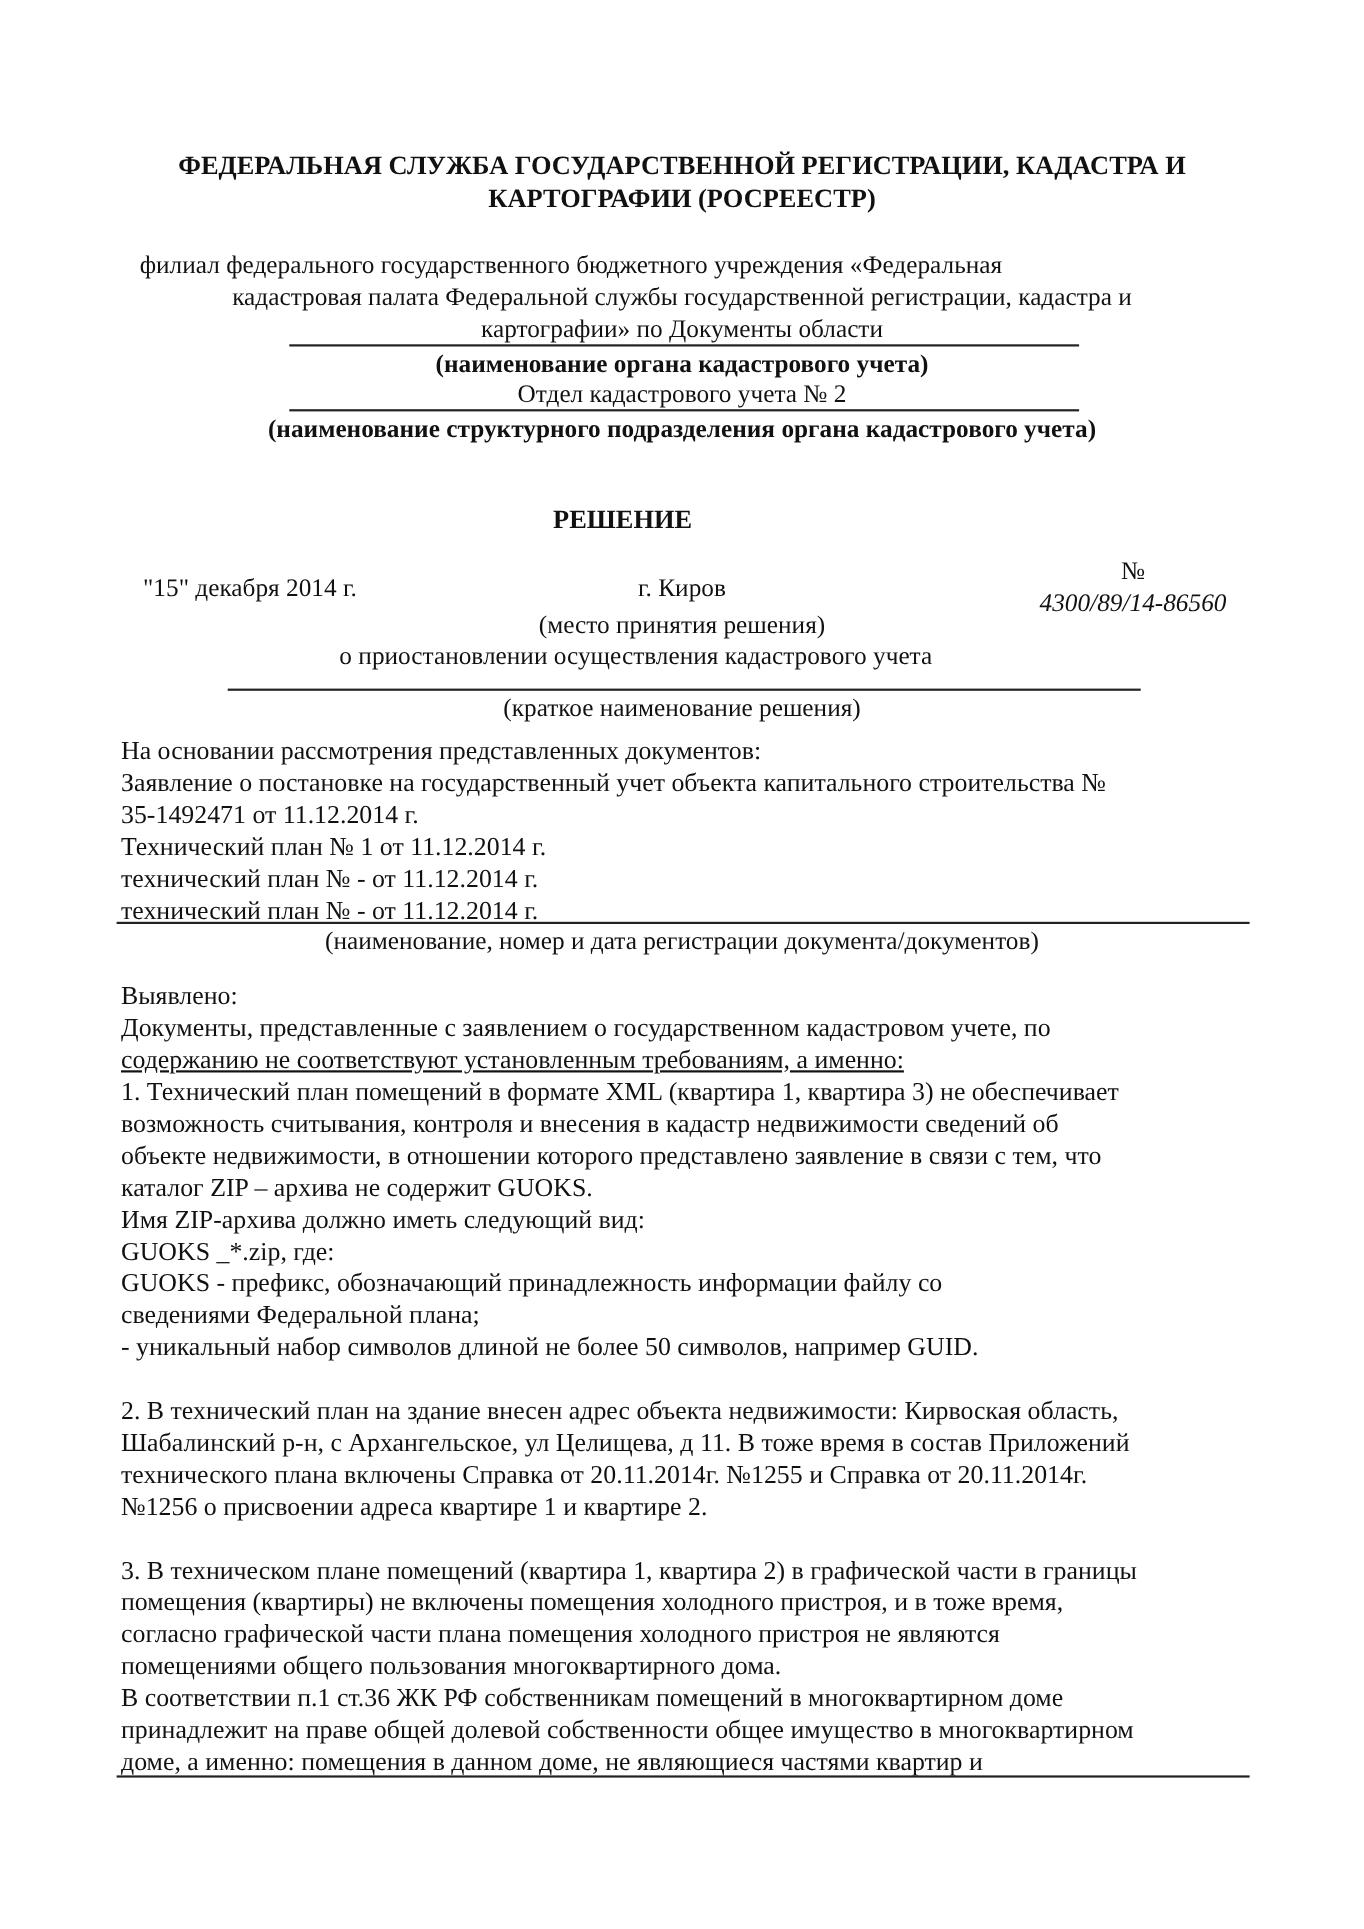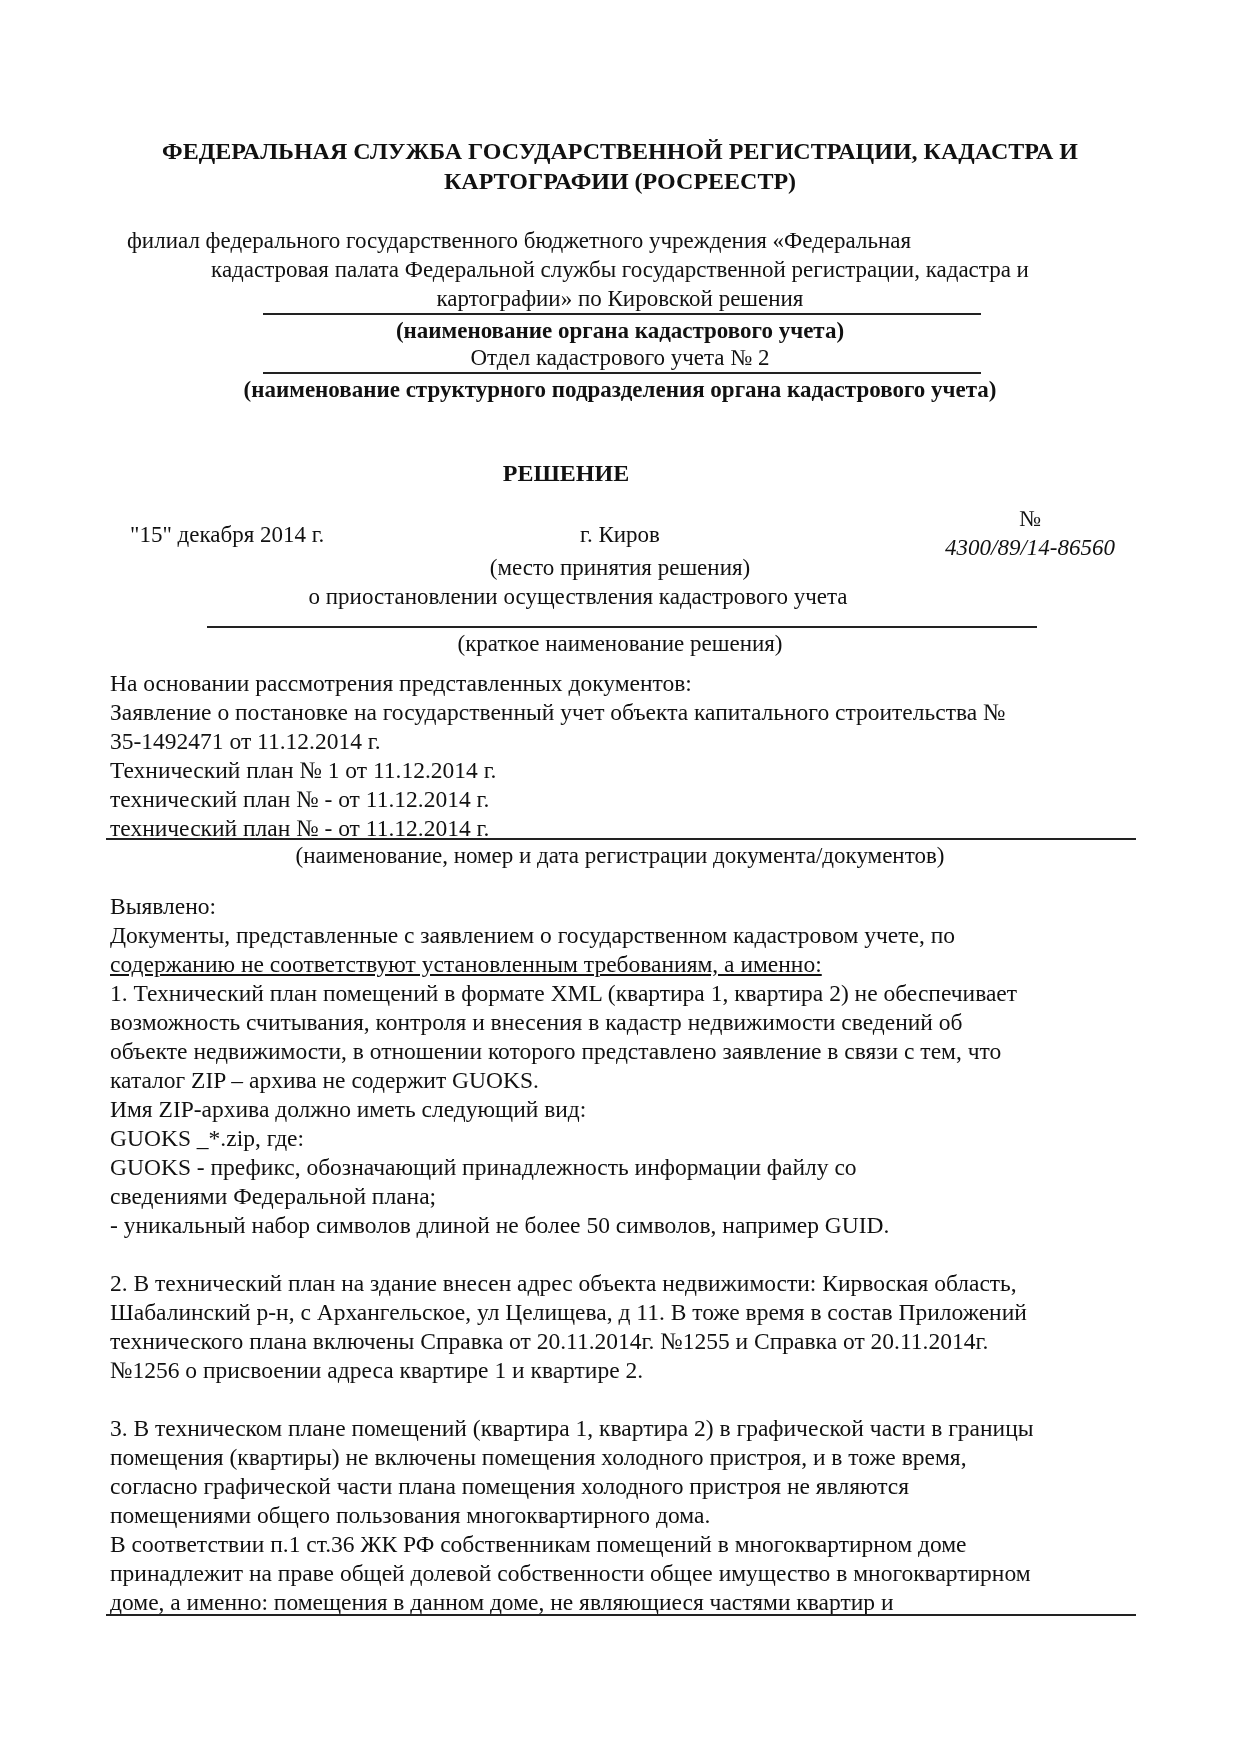--- a/index.html
+++ b/index.html
@@ -17,21 +17,21 @@
   .line { position: absolute; left: 110px; white-space: nowrap; font-size: 23.5px; line-height: 29px; }
 </style>
 </head>
 <body>
 
 <div class="abs center bold t24" style="left:0; width:1240px; top:136px;">ФЕДЕРАЛЬНАЯ СЛУЖБА ГОСУДАРСТВЕННОЙ РЕГИСТРАЦИИ, КАДАСТРА И</div>
 <div class="abs center bold t24" style="left:0; width:1240px; top:166px;">КАРТОГРАФИИ (РОСРЕЕСТР)</div>
 
 <div class="abs center t23" style="left:0; width:1038px; top:226px;">филиал федерального государственного бюджетного учреждения «Федеральная</div>
 <div class="abs center t23" style="left:0; width:1240px; top:255px;">кадастровая палата Федеральной службы государственной регистрации, кадастра и</div>
-<div class="abs center t23" style="left:0; width:1240px; top:284px;">картографии» по Кировской решения</div>
+<div class="abs center t23" style="left:0; width:1240px; top:284px;">картографии» по Документы области</div>
 <div class="rule" style="left:263px; width:718px; top:313px;"></div>
 <div class="abs center bold t23" style="left:0; width:1240px; top:316px;">(наименование органа кадастрового учета)</div>
 
 <div class="abs center t23" style="left:0; width:1240px; top:343px;">Отдел кадастрового учета № 2</div>
 <div class="rule" style="left:263px; width:718px; top:372px;"></div>
 <div class="abs center bold t23" style="left:0; width:1240px; top:375px;">(наименование структурного подразделения органа кадастрового учета)</div>
 
 <div class="abs center bold t24" style="left:0; width:1132px; top:458px;">РЕШЕНИЕ</div>
 
 <div class="abs t23" style="left:130px; top:520px; white-space:nowrap;">"15" декабря 2014 г.</div>
@@ -49,21 +49,21 @@
 <div class="line" style="top:727px;">35-1492471 от 11.12.2014 г.</div>
 <div class="line" style="top:756px;">Технический план № 1 от 11.12.2014 г.</div>
 <div class="line" style="top:785px;">технический план № - от 11.12.2014 г.</div>
 <div class="line" style="top:814px;">технический план № - от 11.12.2014 г.</div>
 <div class="rule" style="left:106px; width:1030px; top:838px;"></div>
 <div class="abs center t23" style="left:0; width:1240px; top:841px;">(наименование, номер и дата регистрации документа/документов)</div>
 
 <div class="line" style="top:892px;">Выявлено:</div>
 <div class="line" style="top:921px;">Документы, представленные с заявлением о государственном кадастровом учете, по</div>
 <div class="line" style="top:950px;text-decoration:underline;">содержанию не соответствуют установленным требованиям, а именно:</div>
-<div class="line" style="top:979px;">1. Технический план помещений в формате XML (квартира 1, квартира 2) не обеспечивает</div>
+<div class="line" style="top:979px;">1. Технический план помещений в формате XML (квартира 1, квартира 3) не обеспечивает</div>
 <div class="line" style="top:1008px;">возможность считывания, контроля и внесения в кадастр недвижимости сведений об</div>
 <div class="line" style="top:1037px;">объекте недвижимости, в отношении которого представлено заявление в связи с тем, что</div>
 <div class="line" style="top:1066px;">каталог ZIP – архива не содержит GUOKS.</div>
 <div class="line" style="top:1095px;">Имя ZIP-архива должно иметь следующий вид:</div>
 <div class="line" style="top:1124px;">GUOKS _*.zip, где:</div>
 <div class="line" style="top:1153px;">GUOKS - префикс, обозначающий принадлежность информации файлу со</div>
 <div class="line" style="top:1182px;">сведениями Федеральной плана;</div>
 <div class="line" style="top:1211px;">- уникальный набор символов длиной не более 50 символов, например GUID.</div>
 
 <div class="line" style="top:1269px;">2. В технический план на здание внесен адрес объекта недвижимости: Кирвоская область,</div>

